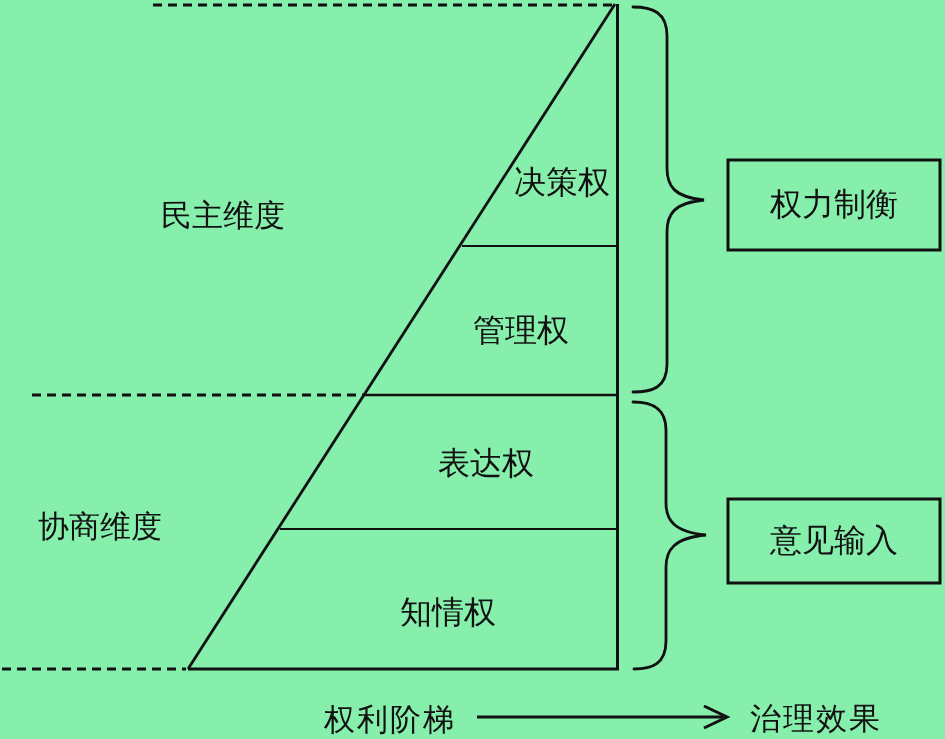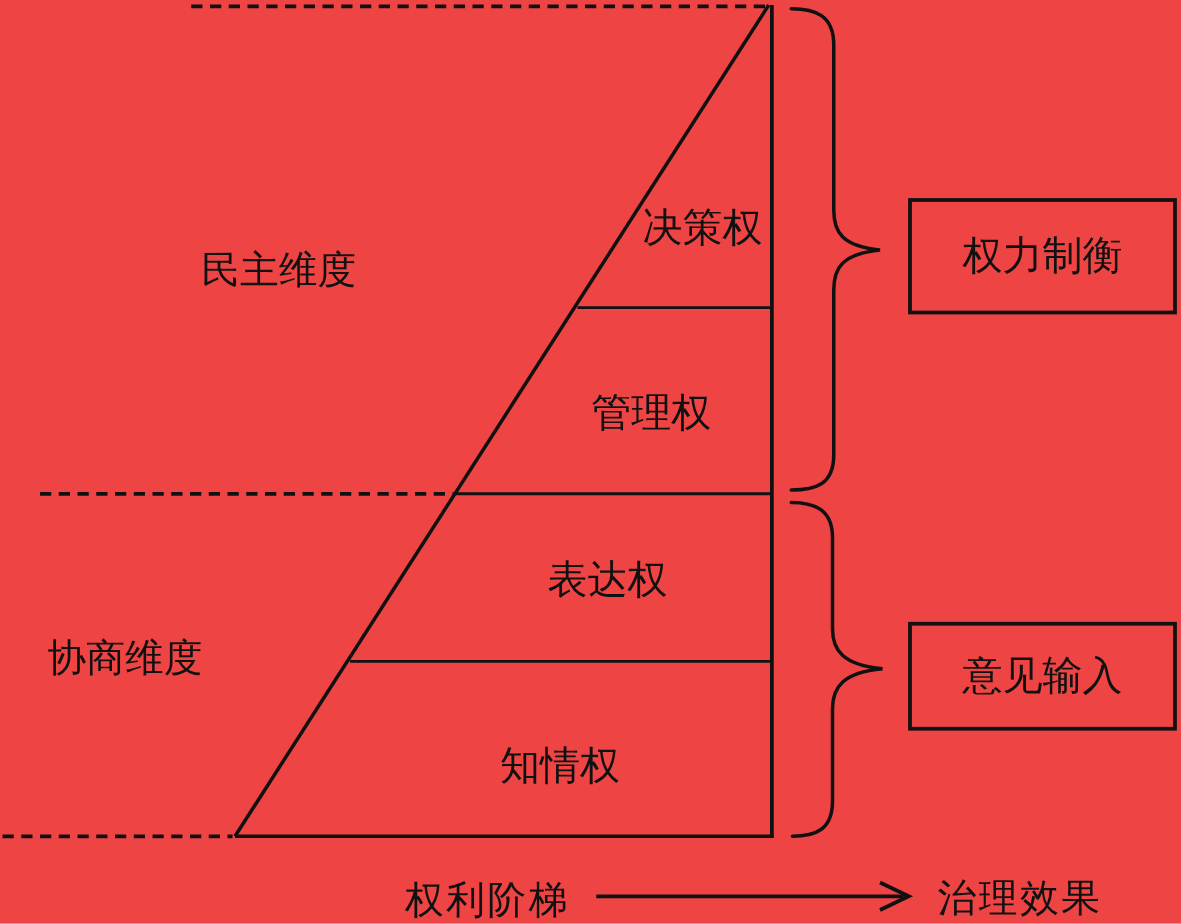--- a/index.html
+++ b/index.html
@@ -7,21 +7,21 @@
     padding: 0;
     width: 945px;
     height: 739px;
     background: #ffffff;
     overflow: hidden;
   }
   #diagram-root {
     position: relative;
     width: 945px;
     height: 739px;
-    background: #ef4444;
+    background: #86efac;
   }
   svg {
     display: block;
   }
   svg text {
     font-family: "Liberation Serif", "DejaVu Serif", serif;
     fill: #111111;
   }
   .section-label { font-size: 32px; }
   .dimension-label { font-size: 31px; }

